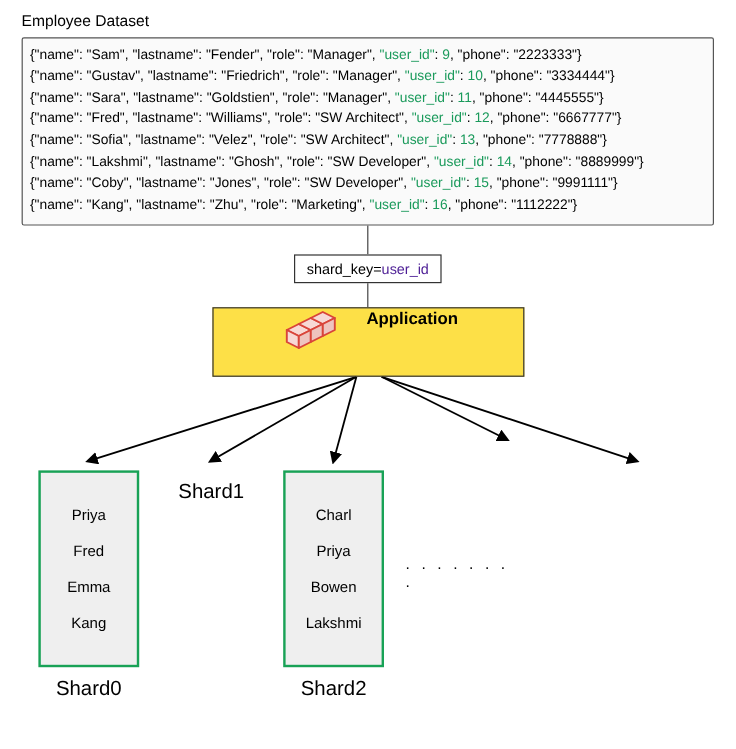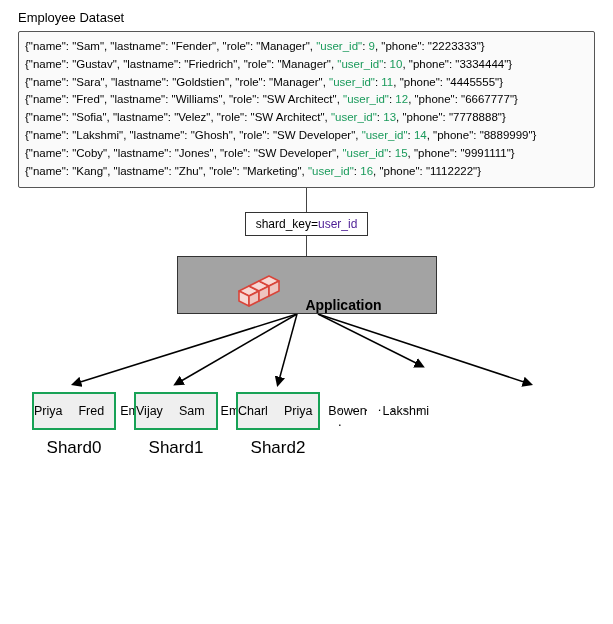--- a/index.html
+++ b/index.html
@@ -38,26 +38,26 @@
     border: 1px solid #333;
     background: #fff;
     padding: 4px 10px;
     width: max-content;
     margin: 0 auto;
     font-size: 12px;
   }
   .shardkey-box .skval { color: #4c1d95; }
   .app-box {
     border: 1px solid #333;
-    background: #a3a3a3;
+    background: #fde047;
     width: 260px;
     height: 58px;
     margin: 0 auto;
     display: flex;
-    align-items: flex-end;
+    align-items: flex-start;
     justify-content: center;
     gap: 18px;
   }
   .app-box .label { font-weight: bold; font-size: 14px; }
   .app-icon svg { display: block; }
   .arrows-layer {
     position: relative;
     height: 78px;
     width: 100%;
   }
@@ -72,23 +72,23 @@
     width: 84px;
     display: flex;
     flex-direction: column;
     align-items: center;
   }
   .shard-stack {
     border: 2px solid #18a256;
     background: #efefef;
     width: 100%;
     display: flex;
-    flex-direction: row;
-    align-items: flex-end;
-    padding: 10px 0;
+    flex-direction: column;
+    align-items: center;
+    padding: 28px 0;
     gap: 16px;
   }
   .shard-item {
     font-size: 12.5px;
     text-align: center;
   }
   .shard-label {
     margin-top: 8px;
     font-size: 17px;
   }
@@ -164,26 +164,20 @@
     <div class="shard">
       <div class="shard-stack">
         <div class="shard-item">Priya</div>
         <div class="shard-item">Fred</div>
         <div class="shard-item">Emma</div>
         <div class="shard-item">Kang</div>
       </div>
       <div class="shard-label">Shard0</div>
     </div>
     <div class="shard">
-      <div class="shard-stack">
-        <div class="shard-item">Vijay</div>
-        <div class="shard-item">Sam</div>
-        <div class="shard-item">Emma</div>
-        <div class="shard-item">Sofia</div>
-      </div>
       <div class="shard-label">Shard1</div>
     </div>
     <div class="shard">
       <div class="shard-stack">
         <div class="shard-item">Charl</div>
         <div class="shard-item">Priya</div>
         <div class="shard-item">Bowen</div>
         <div class="shard-item">Lakshmi</div>
       </div>
       <div class="shard-label">Shard2</div>

